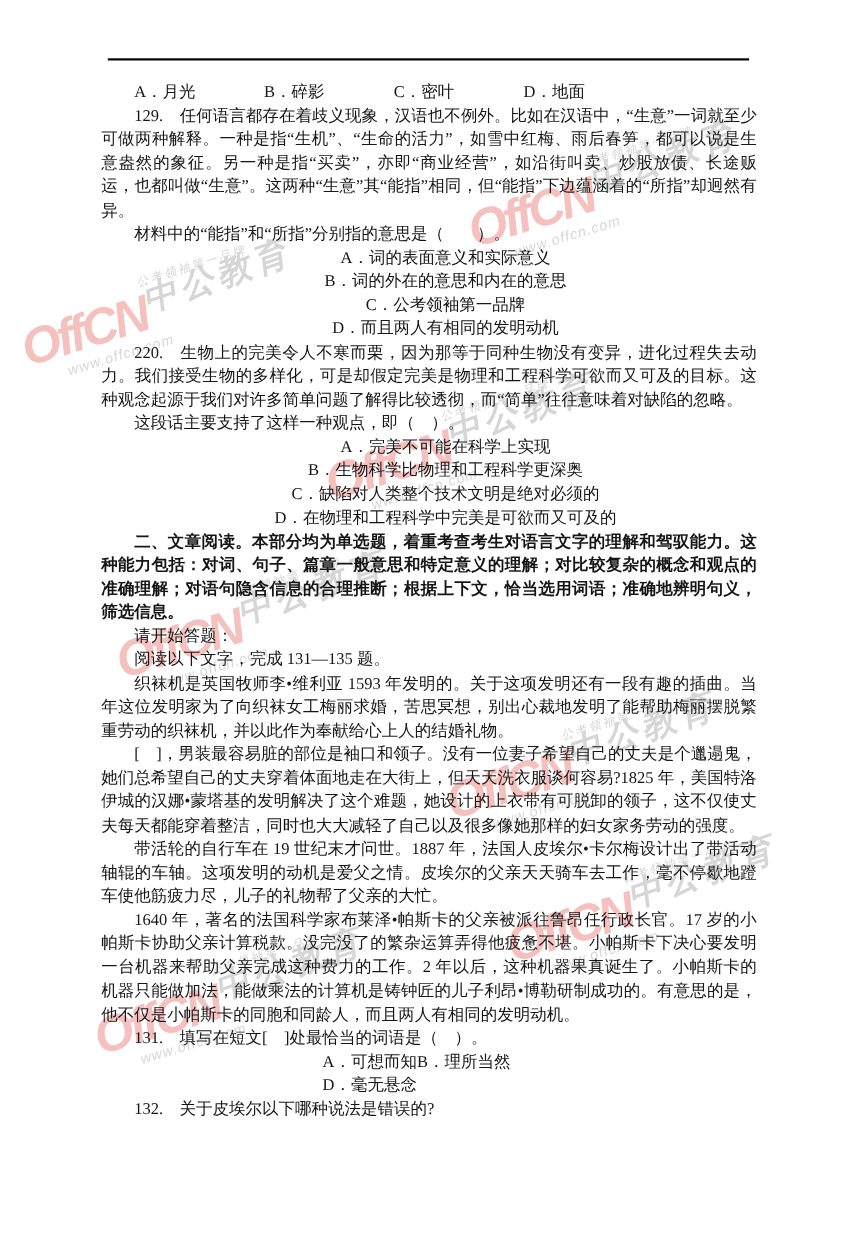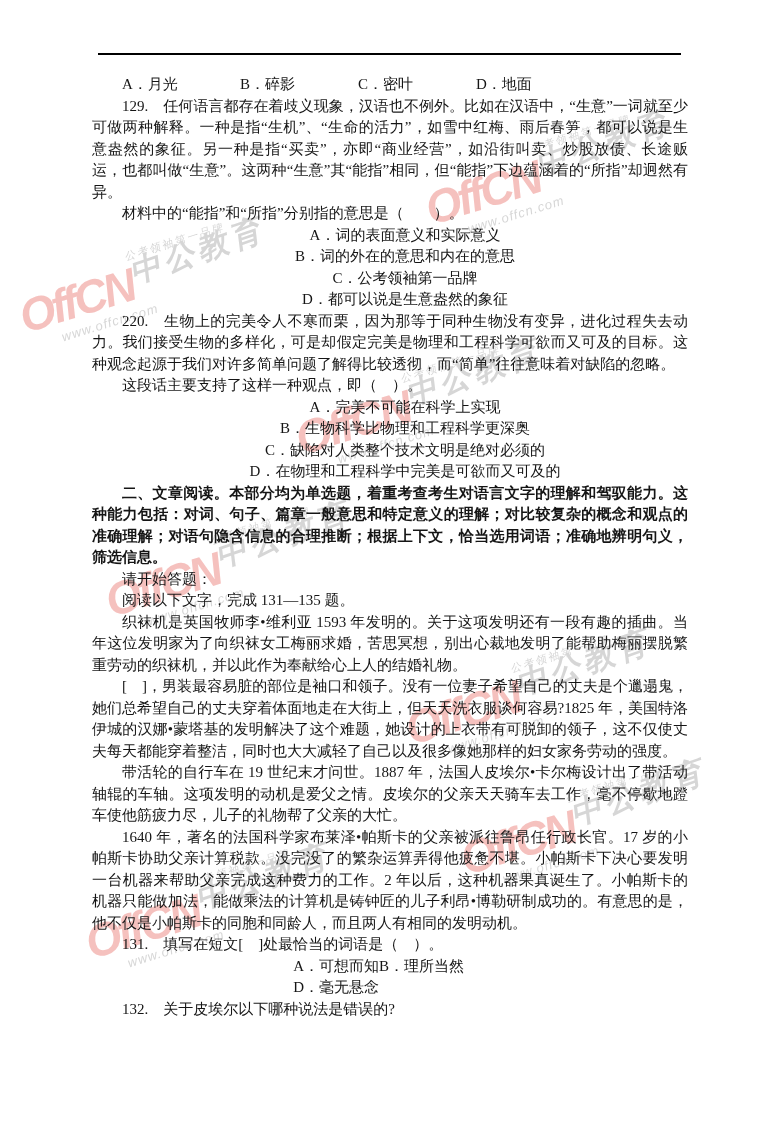--- a/index.html
+++ b/index.html
@@ -123,21 +123,21 @@
       <span>B．碎影</span>
       <span>C．密叶</span>
       <span>D．地面</span>
     </div>
 
     <p class="para">129.　任何语言都存在着歧义现象，汉语也不例外。比如在汉语中，“生意”一词就至少可做两种解释。一种是指“生机”、“生命的活力”，如雪中红梅、雨后春笋，都可以说是生意盎然的象征。另一种是指“买卖”，亦即“商业经营”，如沿街叫卖、炒股放债、长途贩运，也都叫做“生意”。这两种“生意”其“能指”相同，但“能指”下边蕴涵着的“所指”却迥然有异。</p>
     <p class="para">材料中的“能指”和“所指”分别指的意思是（　　）。</p>
     <p class="opt">A．词的表面意义和实际意义</p>
     <p class="opt">B．词的外在的意思和内在的意思</p>
     <p class="opt">C．公考领袖第一品牌</p>
-    <p class="opt">D．都可以说是生意盎然的象征</p>
+    <p class="opt">D．而且两人有相同的发明动机</p>
 
     <p class="para">220.　生物上的完美令人不寒而栗，因为那等于同种生物没有变异，进化过程失去动力。我们接受生物的多样化，可是却假定完美是物理和工程科学可欲而又可及的目标。这种观念起源于我们对许多简单问题了解得比较透彻，而“简单”往往意味着对缺陷的忽略。</p>
     <p class="para">这段话主要支持了这样一种观点，即（　）。</p>
     <p class="opt">A．完美不可能在科学上实现</p>
     <p class="opt">B．生物科学比物理和工程科学更深奥</p>
     <p class="opt">C．缺陷对人类整个技术文明是绝对必须的</p>
     <p class="opt">D．在物理和工程科学中完美是可欲而又可及的</p>
 
     <p class="para bold">二、文章阅读。本部分均为单选题，着重考查考生对语言文字的理解和驾驭能力。这种能力包括：对词、句子、篇章一般意思和特定意义的理解；对比较复杂的概念和观点的准确理解；对语句隐含信息的合理推断；根据上下文，恰当选用词语；准确地辨明句义，筛选信息。</p>
     <p class="para">请开始答题：</p>

